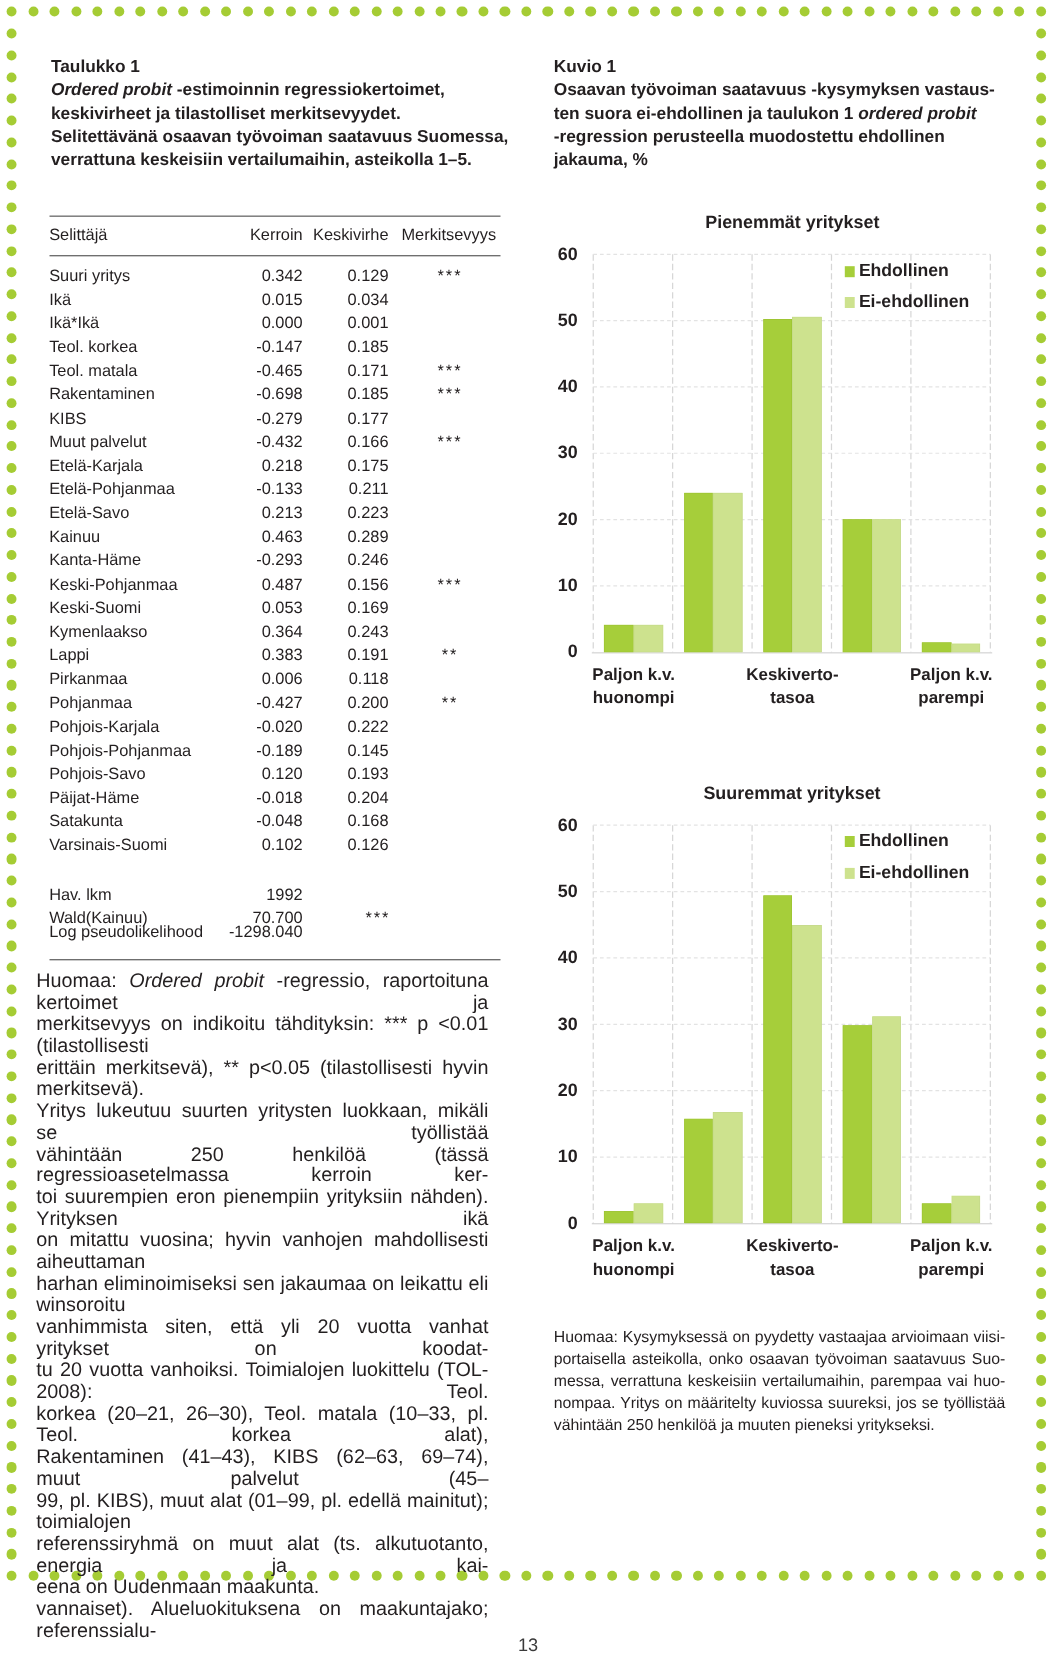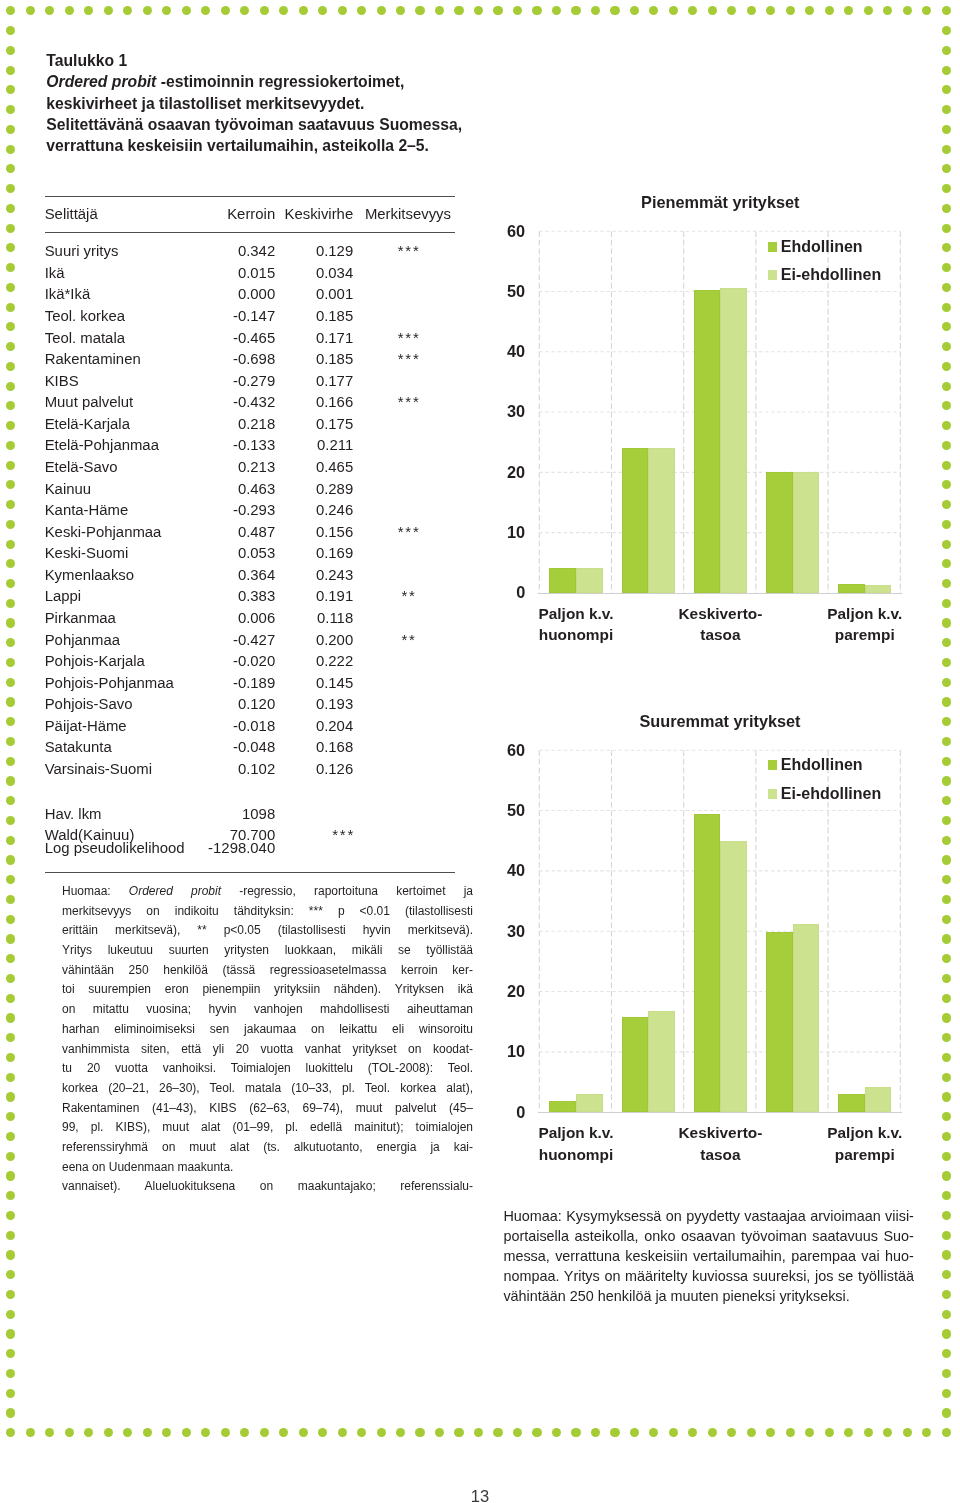--- a/index.html
+++ b/index.html
@@ -22,21 +22,21 @@
   .rule{position:absolute;background:#4d4d4d;}
 
   #table{position:absolute;left:45.2px;top:196px;width:410.2px;height:700px;font-size:14.9px;}
   .trow{position:absolute;left:0;width:410.2px;height:19px;line-height:19px;}
   .c-name{position:absolute;left:-0.5px;top:0;}
   .c-coef{position:absolute;left:0;top:0;width:230.0px;text-align:right;}
   .c-se{position:absolute;left:0;top:0;width:308.0px;text-align:right;}
   .c-se.stars{letter-spacing:1.8px;width:309.8px;}
   .c-sig{position:absolute;left:341.5px;top:0;width:43px;text-align:center;letter-spacing:1.8px;text-indent:1.8px;}
 
-  #note{left:62px;top:882.0px;width:411px;font-size:12px;line-height:19.68px;}
+  #note{left:33px;top:882.0px;width:411px;font-size:18px;line-height:19.68px;}
   #note i{font-style:italic;}
   .jline{text-align:justify;text-align-last:justify;}
   .jline.lastline{text-align-last:left;}
 
   
   #fig-title{left:503.4px;top:50.2px;width:440px;font-weight:bold;font-size:15.73px;line-height:21.3px;white-space:nowrap;}
   #fig-title i{font-style:italic;}
 
   .chart{position:absolute;left:0;top:0;width:960px;height:1px;}
   .chart-title{position:absolute;font-weight:bold;font-size:16.3px;line-height:16px;text-align:center;color:#231f20;}
@@ -300,21 +300,21 @@
       <div class="dot" style="left:941.58px;top:1388.66px"></div>
       <div class="dot" style="left:6.30px;top:1408.41px"></div>
       <div class="dot" style="left:941.58px;top:1408.41px"></div>
     </div>
 
   <div id="tbl-title" class="blk">
       <div>Taulukko 1</div>
       <div><i>Ordered probit</i> -estimoinnin regressiokertoimet,</div>
       <div>keskivirheet ja tilastolliset merkitsevyydet.</div>
       <div>Selitettävänä osaavan työvoiman saatavuus Suomessa,</div>
-      <div>verrattuna keskeisiin vertailumaihin, asteikolla 2–5.</div>
+      <div>verrattuna keskeisiin vertailumaihin, asteikolla 1–5.</div>
     </div>
   <div id="table">
       <div class="rule" style="left:0;top:0;width:410.2px;height:1.35px"></div>
       <div class="trow" style="top:9.20px">
         <div class="c-name">Selittäjä</div>
         <div class="c-coef">Kerroin</div>
         <div class="c-se">Keskivirhe</div>
         <div class="c-sig" style="left:305.8px;width:100px;text-align:right;letter-spacing:0">Merkitsevyys</div>
       </div>
       <div class="rule" style="left:0;top:35.95px;width:410.2px;height:1.15px"></div>
@@ -374,21 +374,21 @@
       </div>
       <div class="trow" style="top:240.43px">
         <div class="c-name">Etelä-Pohjanmaa</div>
         <div class="c-coef">-0.133</div>
         <div class="c-se">0.211</div>
         <div class="c-sig"></div>
       </div>
       <div class="trow" style="top:262.00px">
         <div class="c-name">Etelä-Savo</div>
         <div class="c-coef">0.213</div>
-        <div class="c-se">0.465</div>
+        <div class="c-se">0.223</div>
         <div class="c-sig"></div>
       </div>
       <div class="trow" style="top:283.57px">
         <div class="c-name">Kainuu</div>
         <div class="c-coef">0.463</div>
         <div class="c-se">0.289</div>
         <div class="c-sig"></div>
       </div>
       <div class="trow" style="top:305.14px">
         <div class="c-name">Kanta-Häme</div>
@@ -463,21 +463,21 @@
         <div class="c-sig"></div>
       </div>
       <div class="trow" style="top:563.98px">
         <div class="c-name">Varsinais-Suomi</div>
         <div class="c-coef">0.102</div>
         <div class="c-se">0.126</div>
         <div class="c-sig"></div>
       </div>
       <div class="trow" style="top:608.50px">
         <div class="c-name">Hav. lkm</div>
-        <div class="c-coef">1098</div>
+        <div class="c-coef">1992</div>
         <div class="c-se"></div>
         <div class="c-sig"></div>
       </div>
       <div class="trow" style="top:630.07px">
         <div class="c-name">Wald(Kainuu)</div>
         <div class="c-coef">70.700</div>
         <div class="c-se stars">***</div>
         <div class="c-sig"></div>
       </div>
       <div class="trow" style="top:643px">
@@ -500,20 +500,27 @@
       <div class="jline">vanhimmista siten, että yli 20 vuotta vanhat yritykset on koodat-</div>
       <div class="jline">tu 20 vuotta vanhoiksi. Toimialojen luokittelu (TOL-2008): Teol.</div>
       <div class="jline">korkea (20–21, 26–30), Teol. matala (10–33, pl. Teol. korkea alat),</div>
       <div class="jline">Rakentaminen (41–43), KIBS (62–63, 69–74), muut palvelut (45–</div>
       <div class="jline">99, pl. KIBS), muut alat (01–99, pl. edellä mainitut); toimialojen</div>
       <div class="jline">referenssiryhmä on muut alat (ts. alkutuotanto, energia ja kai-</div>
       <div class="jline lastline">eena on Uudenmaan maakunta.</div>
       <div class="jline">vannaiset). Alueluokituksena on maakuntajako; referenssialu-</div>
     </div>
 
+  <div id="fig-title" class="blk">
+      <div>Kuvio 1</div>
+      <div>Osaavan työvoiman saatavuus -kysymyksen vastaus-</div>
+      <div>ten suora ei-ehdollinen ja taulukon 1 <i>ordered probit</i></div>
+      <div>-regression perusteella muodostettu ehdollinen</div>
+      <div>jakauma, %</div>
+    </div>
   <div id="chart1" class="chart">
       <div class="chart-title" style="left:570.30px;top:193.87px;width:300px">Pienemmät yritykset</div>
       <svg class="gridsvg" width="960" height="1503">
         <line x1="539.30" y1="231.20" x2="539.30" y2="592.90" stroke="#d6d6d6" stroke-width="1.1" stroke-dasharray="5.8 2.8"></line>
         <line x1="611.50" y1="231.20" x2="611.50" y2="592.90" stroke="#d6d6d6" stroke-width="1.1" stroke-dasharray="5.8 2.8"></line>
         <line x1="683.70" y1="231.20" x2="683.70" y2="592.90" stroke="#d6d6d6" stroke-width="1.1" stroke-dasharray="5.8 2.8"></line>
         <line x1="755.90" y1="231.20" x2="755.90" y2="592.90" stroke="#d6d6d6" stroke-width="1.1" stroke-dasharray="5.8 2.8"></line>
         <line x1="828.10" y1="231.20" x2="828.10" y2="592.90" stroke="#d6d6d6" stroke-width="1.1" stroke-dasharray="5.8 2.8"></line>
         <line x1="900.30" y1="231.20" x2="900.30" y2="592.90" stroke="#d6d6d6" stroke-width="1.1" stroke-dasharray="5.8 2.8"></line>
         <line x1="539.30" y1="532.62" x2="900.30" y2="532.62" stroke="#e3e3e3" stroke-width="1.1" stroke-dasharray="3.4 2.7"></line>

